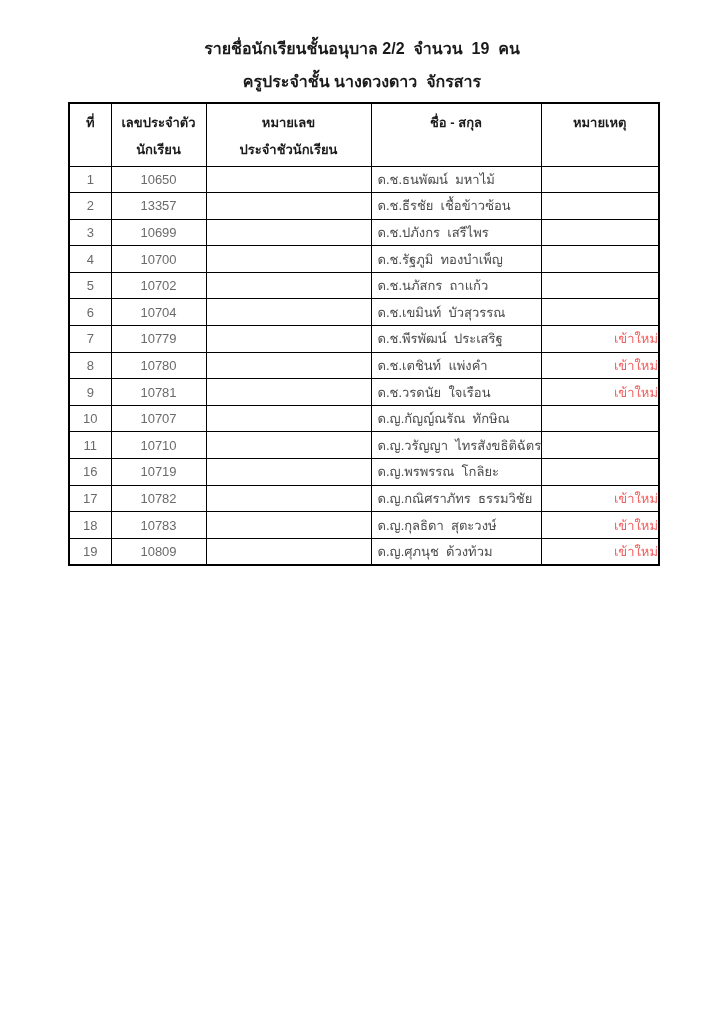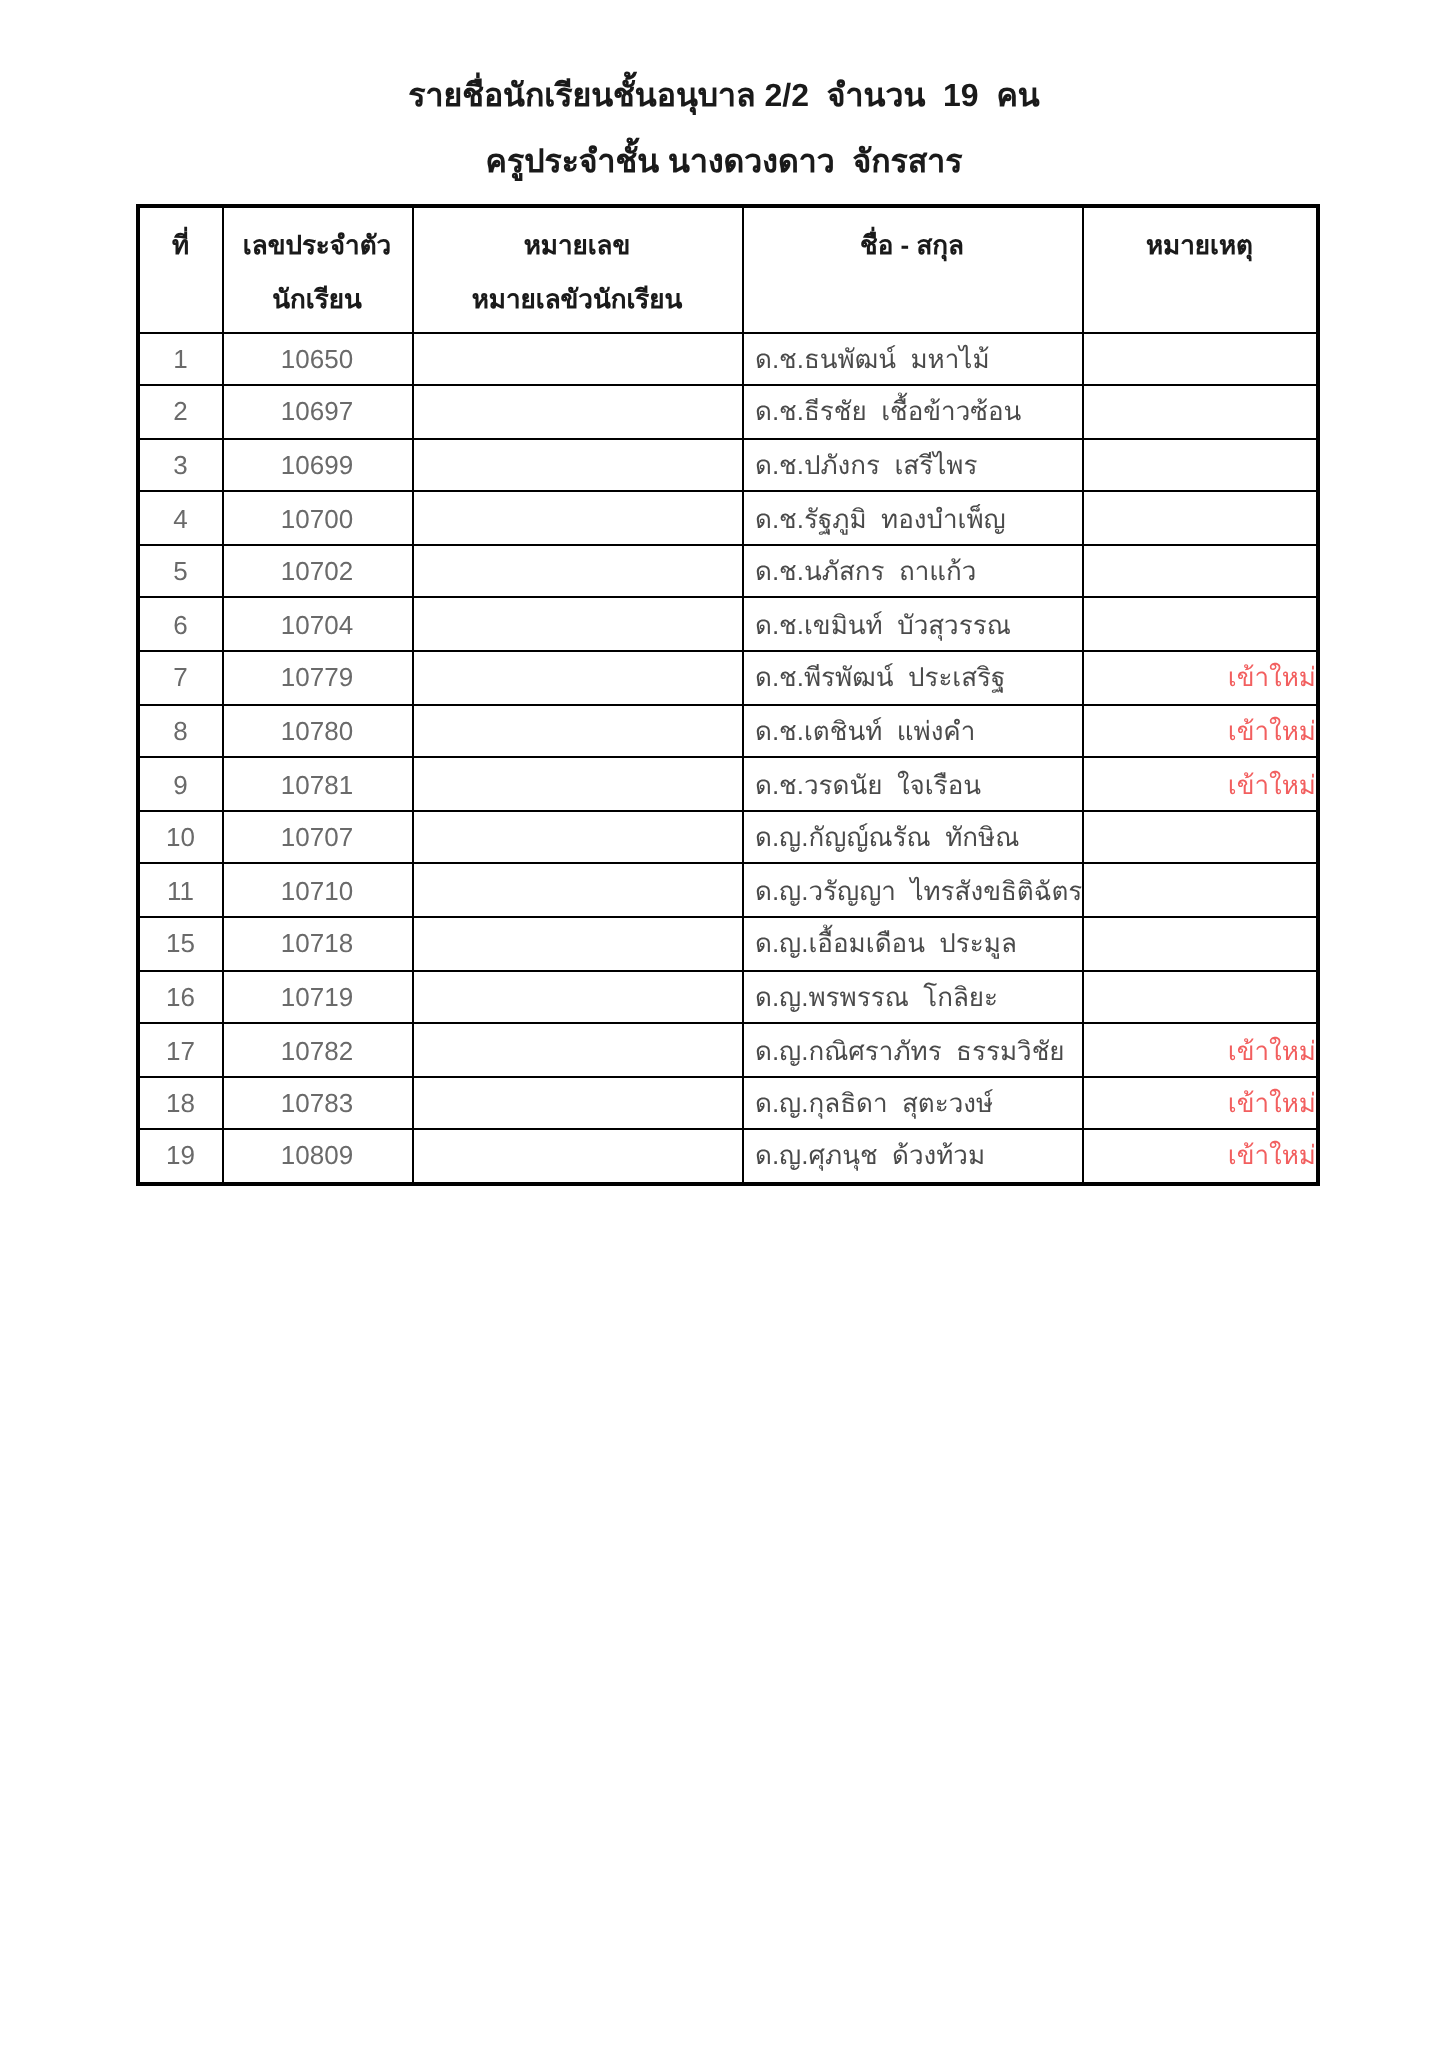--- a/index.html
+++ b/index.html
@@ -87,37 +87,37 @@
     </colgroup>
     <thead>
       <tr>
         <th>ที่</th>
         <th>
           <div>เลขประจำตัว</div>
           <div>นักเรียน</div>
         </th>
         <th>
           <div>หมายเลข</div>
-          <div>หมายเลขัวนักเรียน</div>
+          <div>ประจำชัวนักเรียน</div>
         </th>
         <th>ชื่อ - สกุล</th>
         <th>หมายเหตุ</th>
       </tr>
     </thead>
     <tbody id="student-rows">
         <tr>
           <td class="cell-no">1</td>
           <td class="cell-sid">10650</td>
           <td class="cell-idnum"></td>
           <td class="cell-name">ด.ช.ธนพัฒน์  มหาไม้</td>
           <td class="cell-remark"></td>
         </tr>
         <tr>
           <td class="cell-no">2</td>
-          <td class="cell-sid">10697</td>
+          <td class="cell-sid">13357</td>
           <td class="cell-idnum"></td>
           <td class="cell-name">ด.ช.ธีรชัย  เชื้อข้าวซ้อน</td>
           <td class="cell-remark"></td>
         </tr>
         <tr>
           <td class="cell-no">3</td>
           <td class="cell-sid">10699</td>
           <td class="cell-idnum"></td>
           <td class="cell-name">ด.ช.ปภังกร  เสรีไพร</td>
           <td class="cell-remark"></td>
@@ -172,27 +172,20 @@
           <td class="cell-remark"></td>
         </tr>
         <tr>
           <td class="cell-no">11</td>
           <td class="cell-sid">10710</td>
           <td class="cell-idnum"></td>
           <td class="cell-name">ด.ญ.วรัญญา  ไทรสังขธิติฉัตร</td>
           <td class="cell-remark"></td>
         </tr>
         <tr>
-          <td class="cell-no">15</td>
-          <td class="cell-sid">10718</td>
-          <td class="cell-idnum"></td>
-          <td class="cell-name">ด.ญ.เอื้อมเดือน  ประมูล</td>
-          <td class="cell-remark"></td>
-        </tr>
-        <tr>
           <td class="cell-no">16</td>
           <td class="cell-sid">10719</td>
           <td class="cell-idnum"></td>
           <td class="cell-name">ด.ญ.พรพรรณ  โกลิยะ</td>
           <td class="cell-remark"></td>
         </tr>
         <tr>
           <td class="cell-no">17</td>
           <td class="cell-sid">10782</td>
           <td class="cell-idnum"></td>

